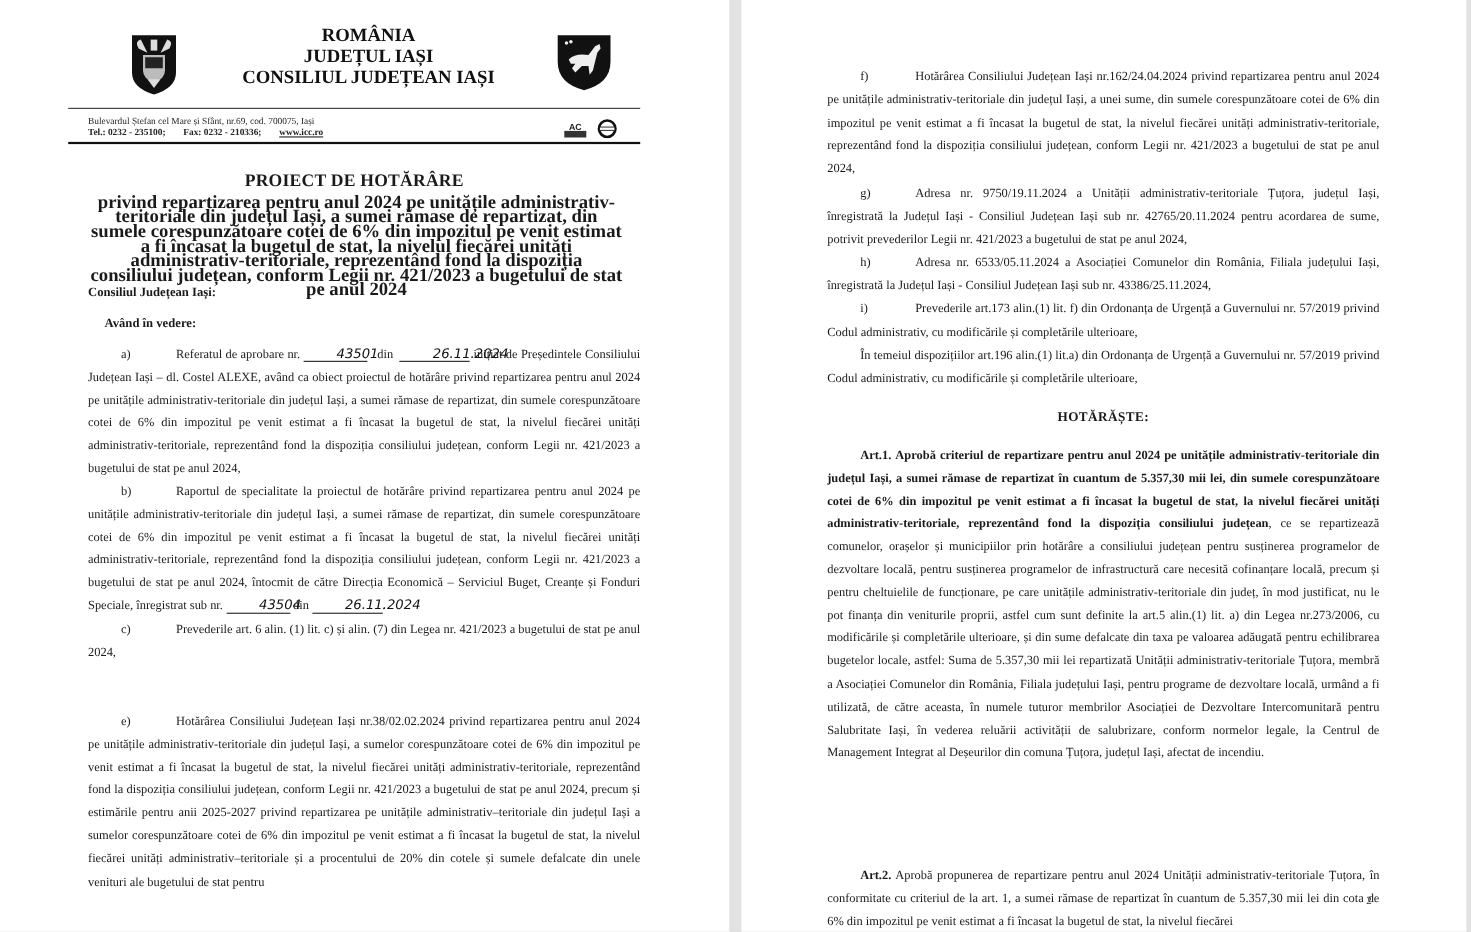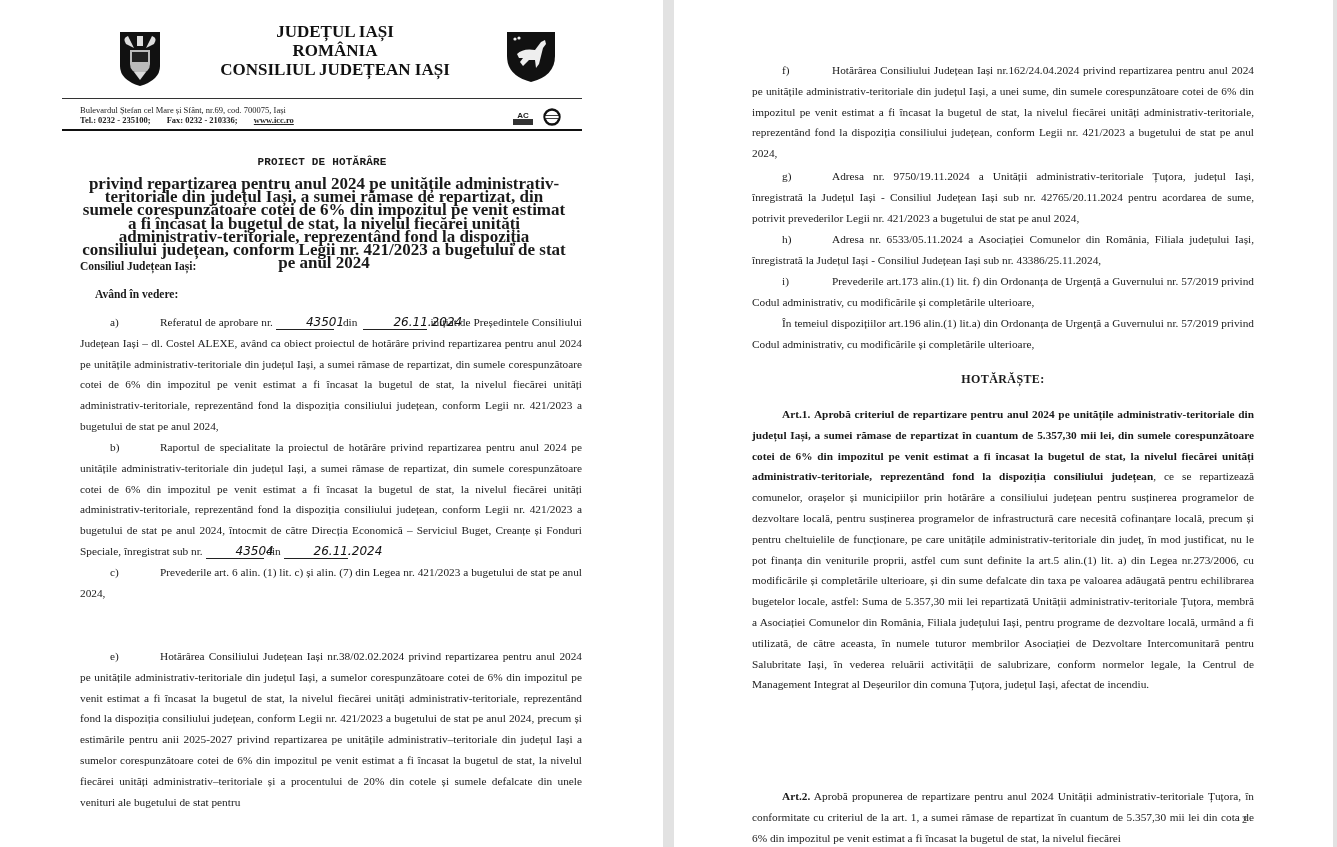--- a/index.html
+++ b/index.html
@@ -24,21 +24,21 @@
   .lh-rule-bot { position:absolute; left:62px; width:520px; top:129px; height:2px; background:#111; }
   .lh-addr { position:absolute; left:80px; top:105px; font-size:8.5px; line-height:10px; color:#222; }
   .lh-contact { font-weight:bold; }
   .lh-contact span { margin-right:14px; }
   .lh-web { text-decoration:underline; }
   .lh-logos { position:absolute; left:512px; top:108px; display:flex; gap:8px; align-items:flex-end; }
 
   
   .doc-title {
     position:absolute; left:62px; width:520px; top:156px; text-align:center;
-    font-weight:bold; font-size:11px; letter-spacing:0.2px;font-family:Liberation Mono, monospace;
+    font-weight:bold; font-size:16px; letter-spacing:0.2px;
   }
   .doc-subtitle {
     position:absolute; left:82px; width:484px; top:177px; text-align:center;
     font-weight:bold; font-size:17px; line-height:13.2px;
   }
 
   .body-text { font-size:11.3px; line-height:20.8px; text-align:justify; }
   .block { position:absolute; }
   .indent { text-indent:30px; }
   .lbl { display:inline-block; width:50px; text-indent:0; }
@@ -60,22 +60,22 @@
   <svg class="lh-emblem" style="left:116px;top:28px;" width="48" height="60" viewBox="0 0 48 60">
     <path d="M4 4 H44 V38 Q44 52 24 58 Q4 52 4 38 Z" fill="#111"></path>
     <path d="M10 16 Q6 10 12 8 L18 20 Z M38 16 Q42 10 36 8 L30 20 Z" fill="#ddd"></path>
     <rect x="21" y="8" width="6" height="10" fill="#ddd"></rect>
     <path d="M14 22 H34 V36 Q34 44 24 46 Q14 44 14 36 Z" fill="#bbb"></path>
     <path d="M16 24 H32 V34 H16 Z" fill="#222"></path>
     <path d="M18 44 L24 52 L30 44 Z" fill="#ddd"></path>
   </svg>
 
   <div class="lh-title">
+    <div>ROMÂNIA</div>
     <div>JUDEȚUL IAȘI</div>
-    <div>ROMÂNIA</div>
     <div>CONSILIUL JUDEȚEAN  IAȘI</div>
   </div>
 
   <svg class="lh-emblem" style="left:505px;top:30px;" width="52" height="54" viewBox="0 0 52 54">
     <path d="M2 2 H50 V26 Q50 46 26 52 Q2 46 2 26 Z" fill="#111"></path>
     <circle cx="10" cy="9" r="1.6" fill="#eee"></circle>
       <circle cx="14" cy="8" r="1.6" fill="#eee"></circle>
     <path d="M12 24 Q18 18 30 20 L36 12 L40 10 L41 14 L38 18 L36 26 L34 34 L31 38 L30 30 L24 30 L18 36 L15 32 L18 28 L14 28 Z" fill="#eee"></path>
   </svg>
 

